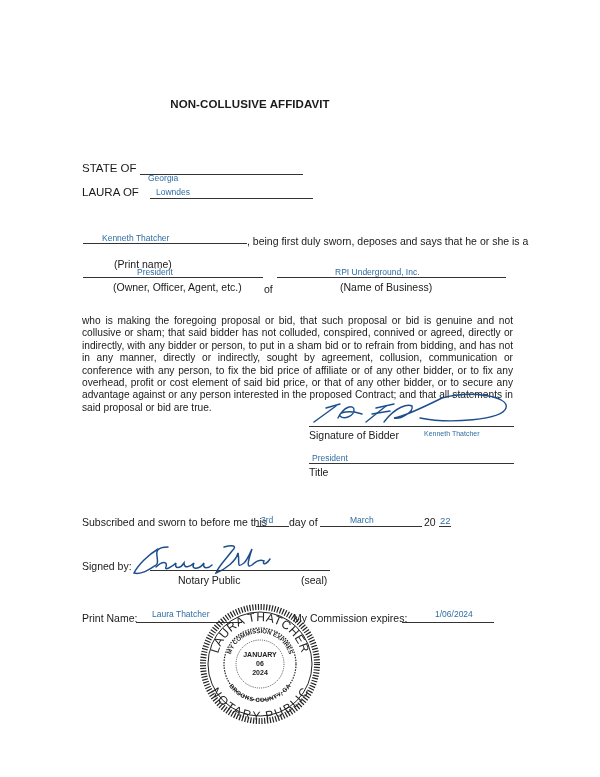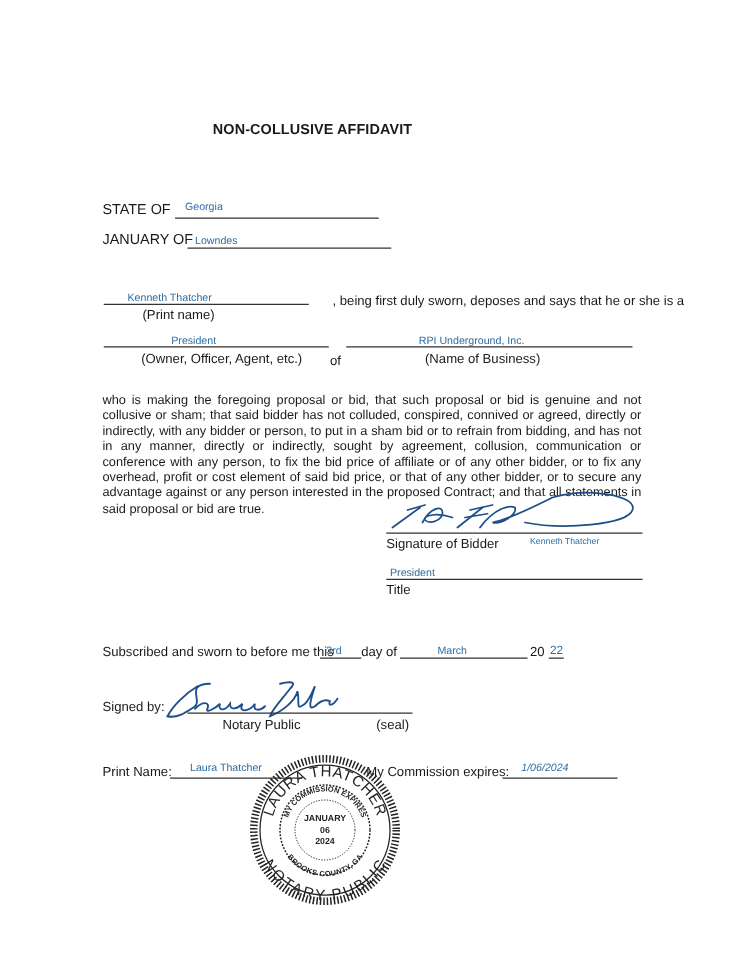--- a/index.html
+++ b/index.html
@@ -13,30 +13,30 @@
   .para { left:82px; width:431px; top:315px; font-size:10.2px; line-height:12.4px; text-align:justify; }
   svg { position:absolute; overflow:visible; }
 </style>
 </head>
 <body>
 
 <div class="abs title">NON-COLLUSIVE AFFIDAVIT</div>
 
 <div class="abs lbl-b" style="left:82px;top:162px;">STATE OF</div>
 <div class="abs line" style="left:140px;top:174px;width:163px;"></div>
-<div class="abs fill" style="left:148px;top:160px;">Georgia</div>
+<div class="abs fill" style="left:148px;top:173px;">Georgia</div>
 
-<div class="abs lbl-b" style="left:82px;top:186px;">JANUARY OF</div>
+<div class="abs lbl-b" style="left:82px;top:186px;">LAURA OF</div>
 <div class="abs line" style="left:150px;top:198px;width:163px;"></div>
 <div class="abs fill" style="left:156px;top:187px;">Lowndes</div>
 
 <div class="abs line" style="left:83px;top:243px;width:164px;"></div>
 <div class="abs fill" style="left:102px;top:233px;">Kenneth Thatcher</div>
-<div class="abs txt" style="left:247px;top:235px;margin-left:19px;">, being first duly sworn, deposes and says that he or she is a</div>
-<div class="abs txt" style="left:114px;top:246px;">(Print name)</div>
+<div class="abs txt" style="left:247px;top:235px;">, being first duly sworn, deposes and says that he or she is a</div>
+<div class="abs txt" style="left:114px;top:258px;">(Print name)</div>
 
 <div class="abs line" style="left:83px;top:277px;width:180px;"></div>
 <div class="abs fill" style="left:137px;top:267px;">President</div>
 <div class="abs txt" style="left:264px;top:268px;margin-top:15px;">of</div>
 <div class="abs line" style="left:277px;top:277px;width:229px;"></div>
 <div class="abs fill" style="left:335px;top:267px;">RPI Underground, Inc.</div>
 <div class="abs txt" style="left:113px;top:281px;">(Owner, Officer, Agent, etc.)</div>
 <div class="abs txt" style="left:340px;top:281px;">(Name of Business)</div>
 
 <div class="abs para">who is making the foregoing proposal or bid, that such proposal or bid is genuine and not collusive or sham; that said bidder has not colluded, conspired, connived or agreed, directly or indirectly, with any bidder or person, to put in a sham bid or to refrain from bidding, and has not in any manner, directly or indirectly, sought by agreement, collusion, communication or conference with any person, to fix the bid price of affiliate or of any other bidder, or to fix any overhead, profit or cost element of said bid price, or that of any other bidder, or to secure any advantage against or any person interested in the proposed Contract; and that all statements in said proposal or bid are true.</div>
@@ -80,21 +80,21 @@
 </svg>
 <div class="abs line" style="left:150px;top:570px;width:180px;"></div>
 <div class="abs txt" style="left:178px;top:574px;">Notary Public</div>
 <div class="abs txt" style="left:301px;top:574px;">(seal)</div>
 
 <div class="abs txt" style="left:82px;top:612px;">Print Name:</div>
 <div class="abs line" style="left:136px;top:622px;width:106px;"></div>
 <div class="abs fill" style="left:152px;top:609px;">Laura Thatcher</div>
 <div class="abs txt" style="left:293px;top:612px;">My Commission expires:</div>
 <div class="abs line" style="left:402px;top:622px;width:92px;"></div>
-<div class="abs fill" style="left:417px;top:609px;font-style:italic;">1/06/2024</div>
+<div class="abs fill" style="left:435px;top:609px;">1/06/2024</div>
 
 <svg style="left:199px;top:603px;" width="122" height="122" viewBox="0 0 122 122">
   <defs>
     <path id="arcTopOuter" d="M18 61 A43 43 0 0 1 104 61"></path>
     <path id="arcBotOuter" d="M14 61 A47 47 0 0 0 108 61"></path>
     <path id="arcTopInner" d="M30 61 A31 31 0 0 1 92 61"></path>
     <path id="arcBotInner" d="M27 61 A34 34 0 0 0 95 61"></path>
   </defs>
   <circle cx="61" cy="61" r="57" fill="none" stroke="#222" stroke-width="6" stroke-dasharray="1.2 1.6"></circle>
   <circle cx="61" cy="61" r="52" fill="none" stroke="#222" stroke-width="1"></circle>

